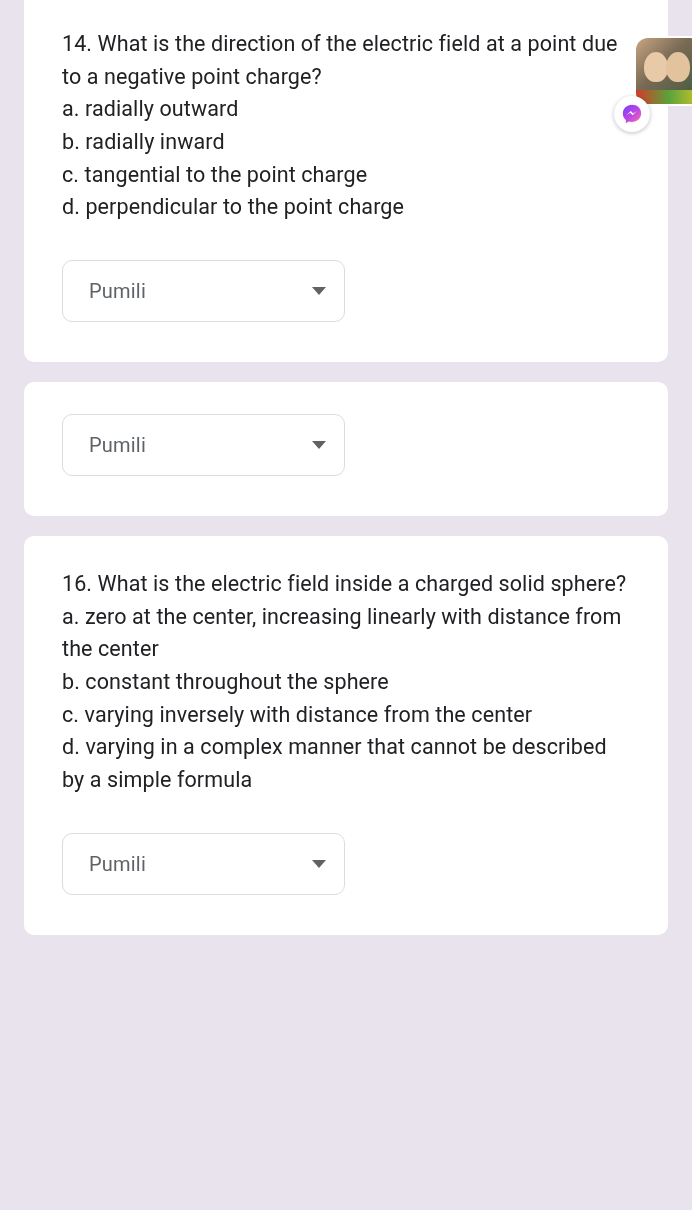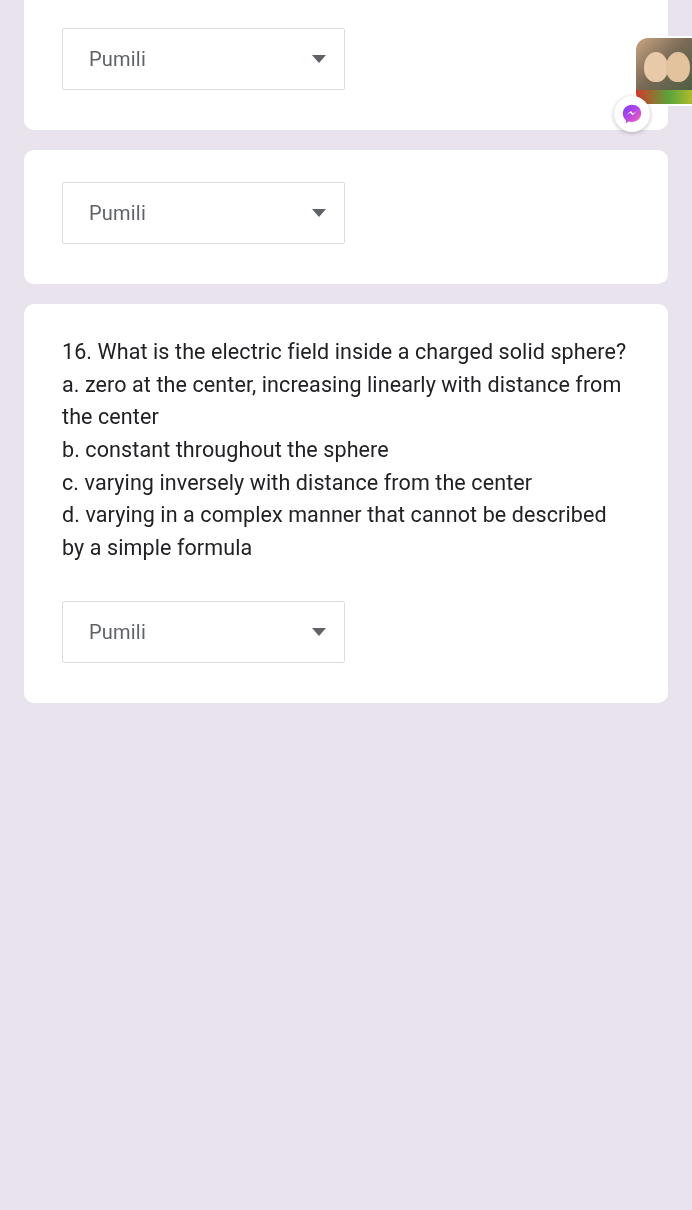--- a/index.html
+++ b/index.html
@@ -23,21 +23,21 @@
     line-height: 1.52;
     color: #202124;
     margin-bottom: 36px;
     letter-spacing: 0.1px;
   }
   .dropdown {
     display: inline-flex;
     align-items: center;
     justify-content: space-between;
     border: 1px solid #dadce0;
-    border-radius: 2px;
+    border-radius: 10px;
     padding: 18px 18px 18px 26px;
     width: 283px;
     cursor: pointer;
   }
   .dropdown-label {
     color: #5f6368;
     font-size: 20px;
     letter-spacing: 0.2px;
   }
   .dropdown-caret {
@@ -83,20 +83,21 @@
     background: #fff;
     box-shadow: 0 1px 4px rgba(0,0,0,0.25);
     display: flex; align-items: center; justify-content: center;
   }
   .messenger-badge svg { width: 22px; height: 22px; }
 </style>
 </head>
 <body>
 
 <div class="card first">
+  <div class="question-text">14. What is the direction of the electric field at a point due to a negative point charge?<br>a. radially outward<br>b. radially inward<br>c. tangential to the point charge<br>d. perpendicular to the point charge</div>
   <div class="dropdown">
     <span class="dropdown-label">Pumili</span>
     <span class="dropdown-caret"></span>
   </div>
 </div>
 
 <div class="card">
   <div class="dropdown">
     <span class="dropdown-label">Pumili</span>
     <span class="dropdown-caret"></span>

